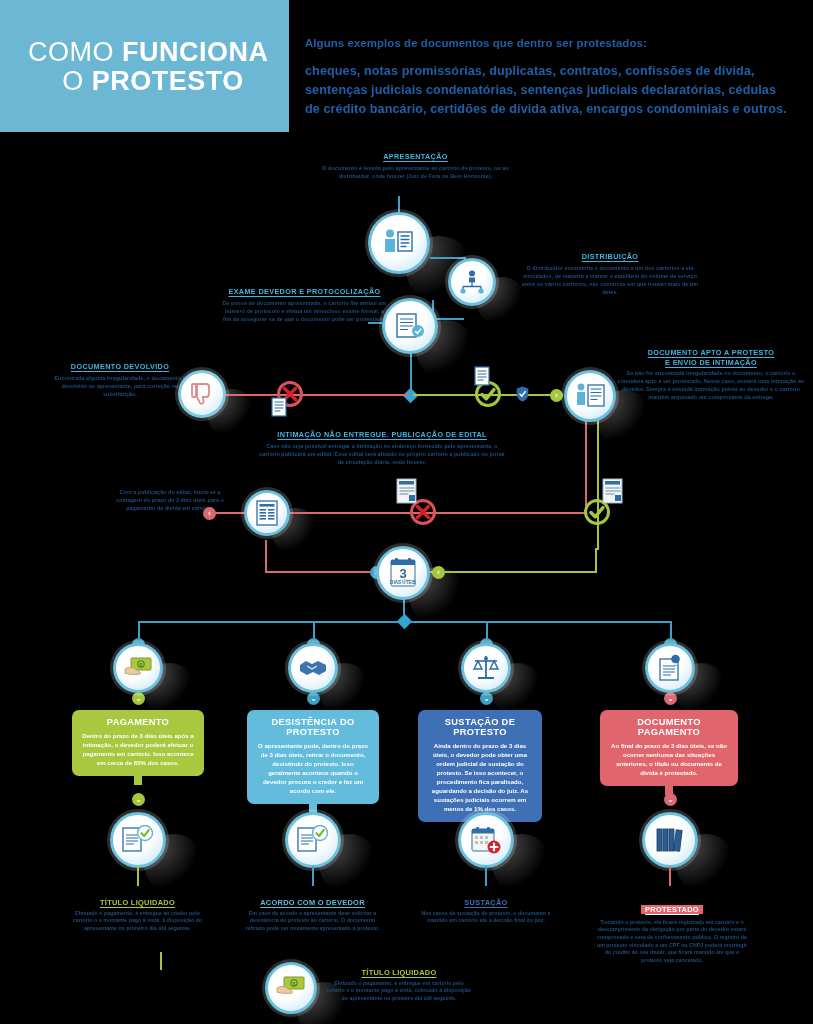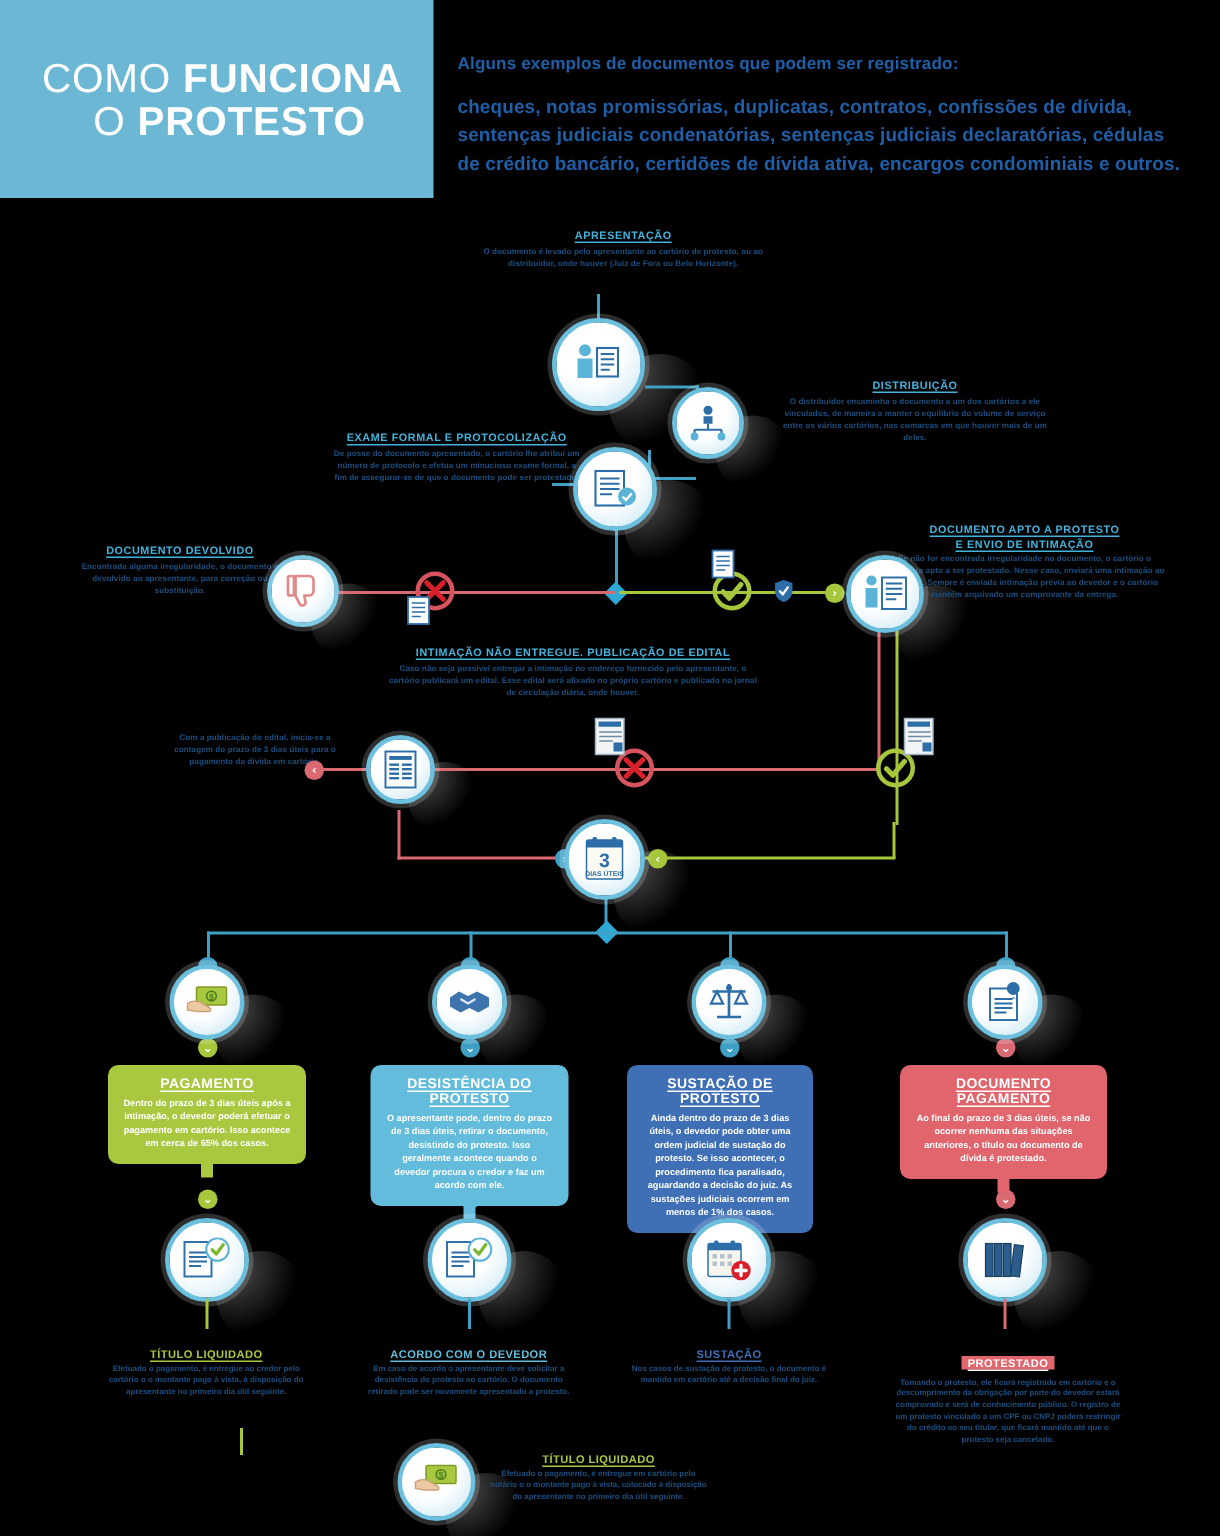--- a/index.html
+++ b/index.html
@@ -91,21 +91,21 @@
   .mark.ok { border: 3.4px solid #a6c63c; }
   .mark svg { display: block; }
 
   
   .card {
     position: absolute; border-radius: 7px; padding: 7px 9px 9px;
     text-align: center; color: #fff;
   }
   .card .ct {
     font-size: 9.3px; font-weight: 700; letter-spacing: .3px;
-    text-decoration: underline; text-underline-offset: 2px;
+    text-underline-offset: 2px;
     margin-bottom: 4px;
   }
   .card .cb { font-size: 6.1px; font-weight: 600; line-height: 1.48; }
   .card .stem {
     position: absolute; left: 50%; margin-left: -4px; bottom: -9px;
     width: 8px; height: 10px;
   }
   .c-green  { background: #a9c83f; }
   .c-green .stem  { background: #a9c83f; }
   .c-cyan   { background: #63bcdb; }
@@ -132,44 +132,44 @@
 </head>
 <body>
 
 <div class="stage">
 
   <div class="hdr-band"></div>
   <div class="hdr-title">
     <div class="hdr-l1"><span>COMO </span><b>FUNCIONA</b></div>
     <div class="hdr-l2"><span>O </span><b>PROTESTO</b></div>
   </div>
-  <div class="hdr-lead">Alguns exemplos de documentos que podem ser registrado:</div>
+  <div class="hdr-lead">Alguns exemplos de documentos que dentro ser protestados:</div>
   <div class="hdr-body">cheques, notas promissórias, duplicatas, contratos, confissões de dívida, sentenças judiciais condenatórias, sentenças judiciais declaratórias, cédulas de crédito bancário, certidões de dívida ativa, encargos condominiais e outros.</div>
 
   <div class="tblock" style="left:308px;top:152px;width:215px;">
     <div class="ftitle">APRESENTAÇÃO</div>
     <div class="fbody">O documento é levado pelo apresentante ao cartório de protesto, ou ao distribuidor, onde houver (Juiz de Fora ou Belo Horizonte).</div>
   </div>
 
   <div class="tblock" style="left:520px;top:252px;width:180px;">
     <div class="ftitle">DISTRIBUIÇÃO</div>
     <div class="fbody">O distribuidor encaminha o documento a um dos cartórios a ele vinculados, de maneira a manter o equilíbrio do volume de serviço entre os vários cartórios, nas comarcas em que houver mais de um deles.</div>
   </div>
 
   <div class="tblock" style="left:222px;top:287px;width:165px;">
-    <div class="ftitle">EXAME FORMAL E PROTOCOLIZAÇÃO</div>
+    <div class="ftitle">EXAME DEVEDOR E PROTOCOLIZAÇÃO</div>
     <div class="fbody">De posse do documento apresentado, o cartório lhe atribui um número de protocolo e efetua um minucioso exame formal, a fim de assegurar-se de que o documento pode ser protestado.</div>
   </div>
 
   <div class="tblock" style="left:44px;top:362px;width:152px;">
     <div class="ftitle">DOCUMENTO DEVOLVIDO</div>
     <div class="fbody">Encontrada alguma irregularidade, o documento é devolvido ao apresentante, para correção ou substituição.</div>
   </div>
 
-  <div class="tblock" style="left:588px;top:348px;width:190px;">
+  <div class="tblock" style="left:616px;top:348px;width:190px;">
     <div class="ftitle">DOCUMENTO APTO A PROTESTO</div>
     <div class="ftitle">E ENVIO DE INTIMAÇÃO</div>
     <div class="fbody">Se não for encontrada irregularidade no documento, o cartório o considera apto a ser protestado. Nesse caso, enviará uma intimação ao devedor. Sempre é enviada intimação prévia ao devedor e o cartório mantém arquivado um comprovante da entrega.</div>
   </div>
 
   <div class="tblock" style="left:258px;top:430px;width:248px;">
     <div class="ftitle">INTIMAÇÃO NÃO ENTREGUE. PUBLICAÇÃO DE EDITAL</div>
     <div class="fbody">Caso não seja possível entregar a intimação no endereço fornecido pelo apresentante, o cartório publicará um edital. Esse edital será afixado no próprio cartório e publicado no jornal de circulação diária, onde houver.</div>
   </div>
 

